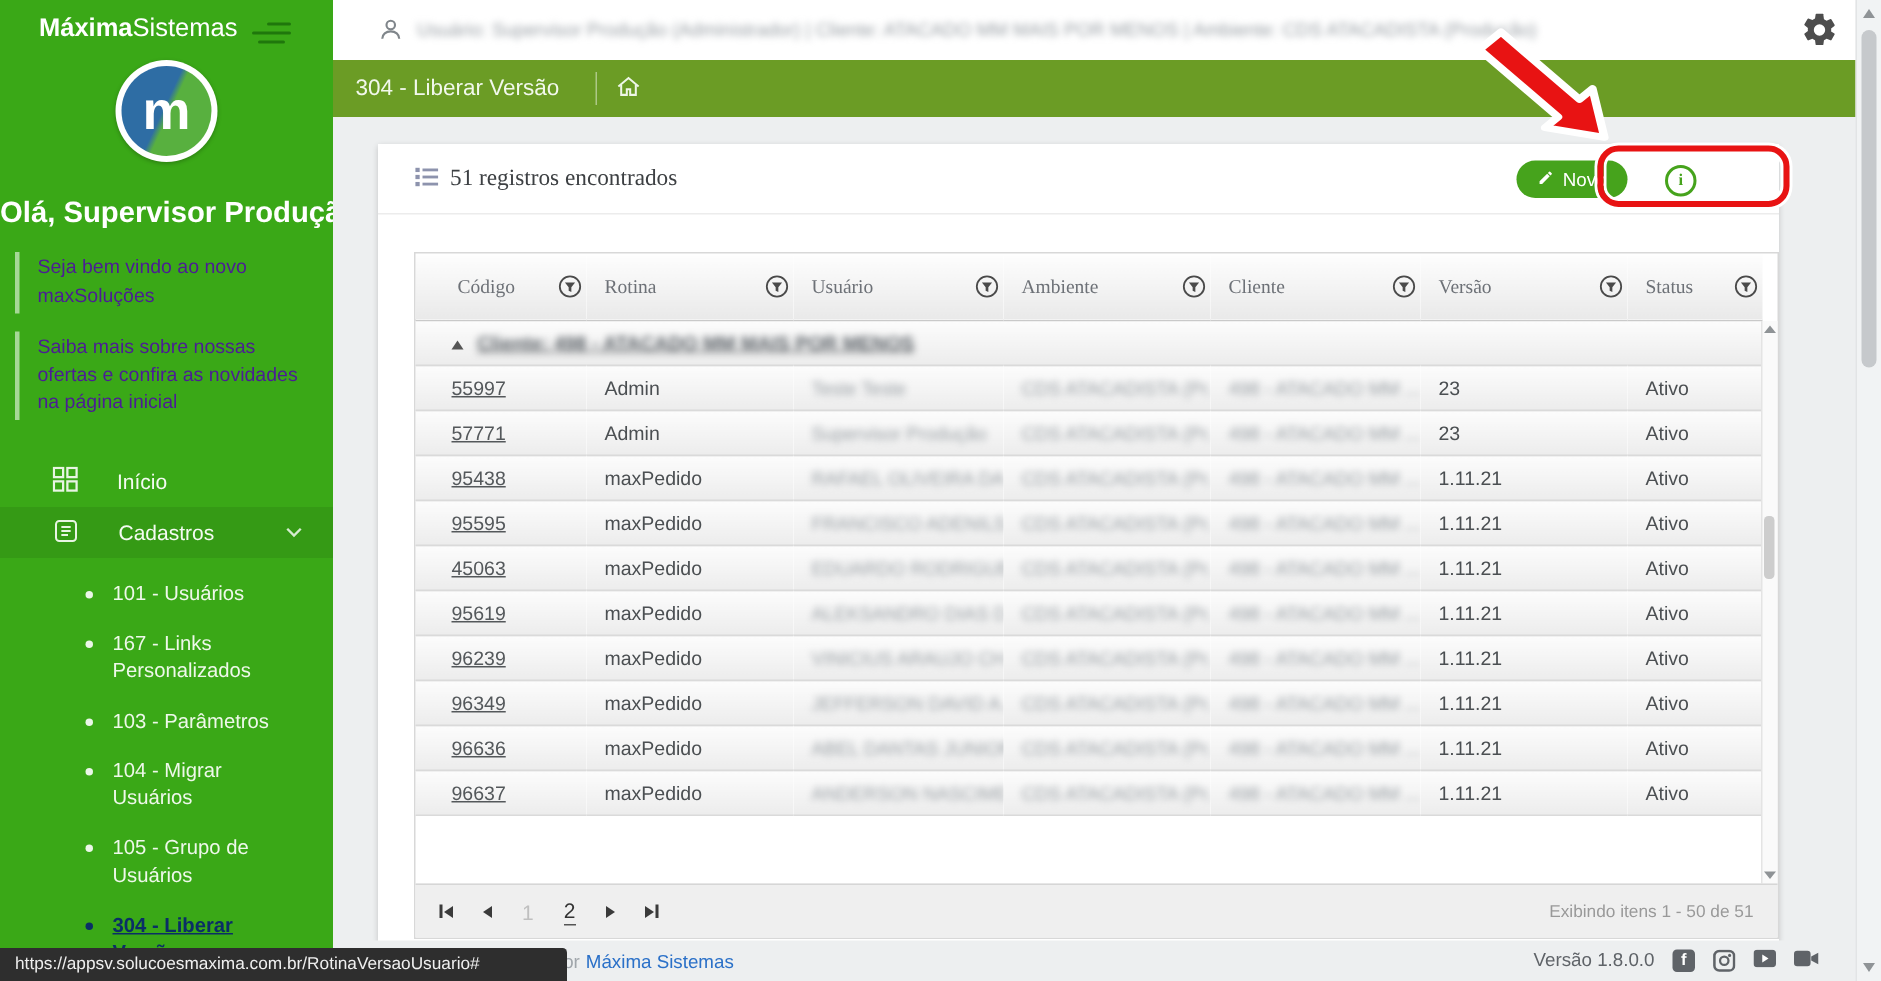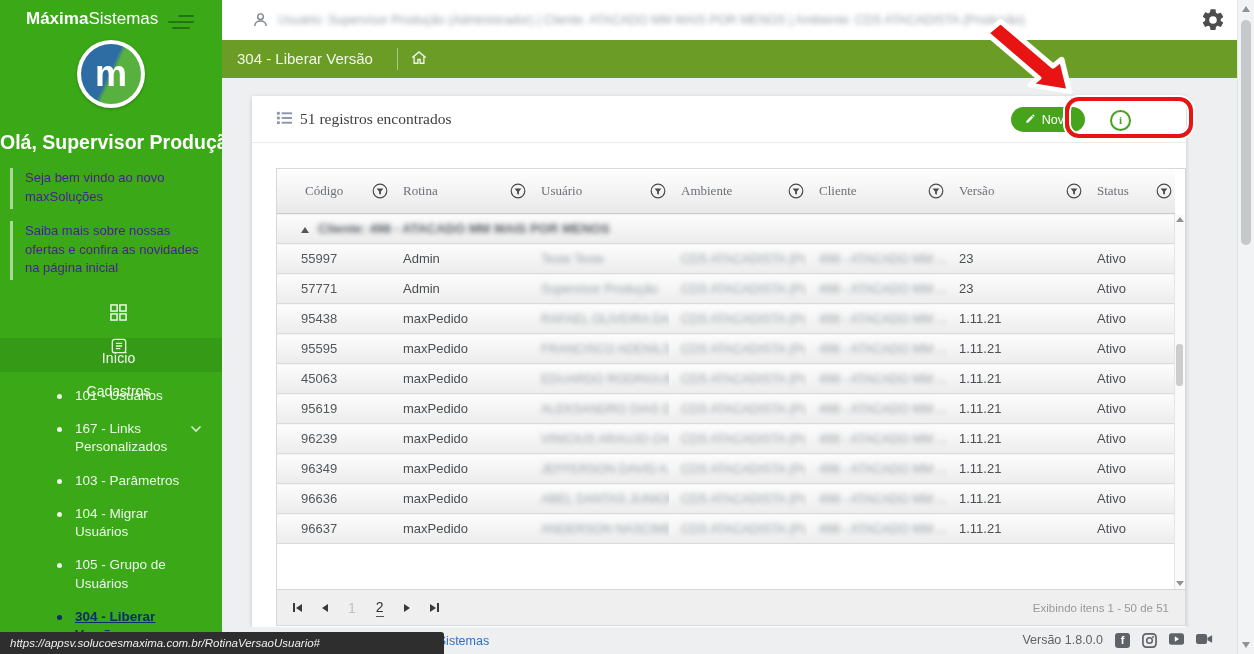--- a/index.html
+++ b/index.html
@@ -19,21 +19,21 @@
   .logo .inner{width:60px;height:60px;border-radius:50%;
     background:linear-gradient(115deg,#2e6da4 0 47%,#58b03f 53% 100%);
     display:flex;align-items:center;justify-content:center;color:#fff;font-weight:bold;font-size:36px;line-height:1;}
   .greeting{position:absolute;top:131px;left:0;width:222px;text-align:center;font-size:19.5px;font-weight:bold;
     color:#fff;white-space:nowrap;overflow:hidden;}
   .notes{position:absolute;top:168px;left:10px;right:8px;}
   .note{border-left:3px solid rgba(255,255,255,.55);padding:1px 4px 2px 12px;margin-bottom:12px;
     font-size:13px;line-height:1.45;color:#4c1d95;}
   .menu{position:absolute;top:304px;left:0;right:0;}
   .menu-item{display:flex;align-items:center;gap:26px;height:34px;padding:0 20px 0 35px;font-size:14px;
-    color:#f4fbf2;cursor:pointer;flex-direction:column;}
+    color:#f4fbf2;cursor:pointer;}
   .menu-item.darker{background:rgba(0,0,0,.08);}
   .menu-item .chev{margin-left:auto;display:flex;align-items:center;}
   .submenu{list-style:none;margin:8px 0;padding:0;}
   .submenu li{position:relative;padding:0 26px 0 75px;margin:15px 0;font-size:13.5px;line-height:1.35;
     color:#eef8ea;cursor:pointer;}
   .submenu li::before{content:'';position:absolute;left:57px;top:7px;width:5px;height:5px;border-radius:50%;
     background:rgba(255,255,255,.9);}
   .submenu li.active{color:#0a2e66;font-weight:bold;text-decoration:underline;}
   .submenu li.active::before{background:#0a2e66;}
 
@@ -73,21 +73,21 @@
   table.records th:first-child{padding-left:28px;}
   .funnel{position:absolute;right:3px;top:50%;margin-top:-8px;width:16px;height:16px;cursor:pointer;}
   tr.group-row td{height:30px;background:linear-gradient(#f4f4f4,#e1e1e1);border-bottom:1px solid #cfcfcf;
     padding-left:12px;font-size:12.5px;color:#4a5055;font-weight:bold;white-space:nowrap;}
   .gr-tri{display:inline-block;width:0;height:0;border-left:4px solid transparent;border-right:4px solid transparent;
     border-bottom:6px solid #555;margin-right:9px;cursor:pointer;}
   .gr-text{filter:blur(2.4px);color:#5a6066;}
   table.records td{height:29px;font-size:13px;color:#4b4f52;padding:0 8px 0 12px;
     background:linear-gradient(180deg,#fcfcfc,#ececec);border-bottom:1px solid #dadada;
     white-space:nowrap;overflow:hidden;}
-  table.records td:first-child{padding-left:24px;color:#54585b;}
+  table.records td:first-child{padding-left:24px;color:#54585b;text-decoration:underline;}
   td .blurred{filter:blur(2.6px);color:#9ba1a6;font-size:12.5px;}
 
   .gsb{position:absolute;top:45px;right:0;width:10px;bottom:36px;background:#fafafa;border-left:1px solid #e4e4e4;}
   .gsb .up,.gsb .down{position:absolute;left:1px;width:0;height:0;border-left:4px solid transparent;border-right:4px solid transparent;}
   .gsb .up{top:3px;border-bottom:5px solid #8f9396;}
   .gsb .down{bottom:3px;border-top:5px solid #8f9396;}
   .gsb .thumb{position:absolute;top:130px;left:1px;width:7px;height:42px;background:#cdcdcd;border-radius:3px;cursor:grab;}
 
   .pager{position:absolute;left:0;right:0;bottom:0;height:36px;background:#efefef;border-top:1px solid #d6d6d6;
     display:flex;align-items:center;padding:0 16px;gap:20px;box-sizing:border-box;}
@@ -101,23 +101,23 @@
   .pg-info{margin-left:auto;font-size:11.5px;color:#999;}
 
   
   .footer{position:absolute;left:222px;right:17px;bottom:0;height:27px;display:flex;align-items:center;
     padding:0 24px;box-sizing:border-box;font-size:12.5px;color:#a0a6ab;z-index:10;background:#edeff0;}
   .footer a{color:#2a70c8;text-decoration:none;cursor:pointer;margin-left:4px;}
   .f-right{margin-left:auto;display:flex;align-items:flex-start;gap:12px;color:#5f6368;}
   .fb{width:15px;height:15px;background:#5f6368;border-radius:3px;color:#fff;font-size:11px;font-weight:bold;
     text-align:center;line-height:15px;cursor:pointer;}
   .soc{cursor:pointer;display:flex;align-items:center;}
-  .status-tooltip{position:absolute;left:0;bottom:0;height:22px;line-height:22px;width:444px;background:#2e2e2e;
+  .status-tooltip{position:absolute;left:0;bottom:0;height:22px;line-height:22px;width:378px;background:#2e2e2e;
     color:#efefef;font-size:11.5px;padding:0 10px;box-sizing:border-box;z-index:50;white-space:nowrap;overflow:hidden;
-    border-top-right-radius:3px;font-style:italic;}
+    border-top-right-radius:3px;}
   .psb{position:absolute;right:0;top:0;width:17px;height:654px;background:#f1f3f4;border-left:1px solid #e2e4e5;
     z-index:40;box-sizing:border-box;}
   .psb .up,.psb .down{position:absolute;left:4px;width:0;height:0;border-left:4px solid transparent;border-right:4px solid transparent;cursor:pointer;}
   .psb .up{top:6px;border-bottom:6px solid #8f9396;}
   .psb .down{bottom:6px;border-top:6px solid #8f9396;}
   .psb .thumb{position:absolute;top:20px;left:3px;width:10px;height:225px;background:#c6c9cc;border-radius:5px;cursor:grab;}
 
   
   .red-box{position:absolute;left:1065px;top:97px;width:128px;height:41px;border:4px solid #e81313;border-radius:14px;
     box-shadow:0 0 0 2px #fff, inset 0 0 0 2px #fff;z-index:60;pointer-events:none;box-sizing:border-box;}

